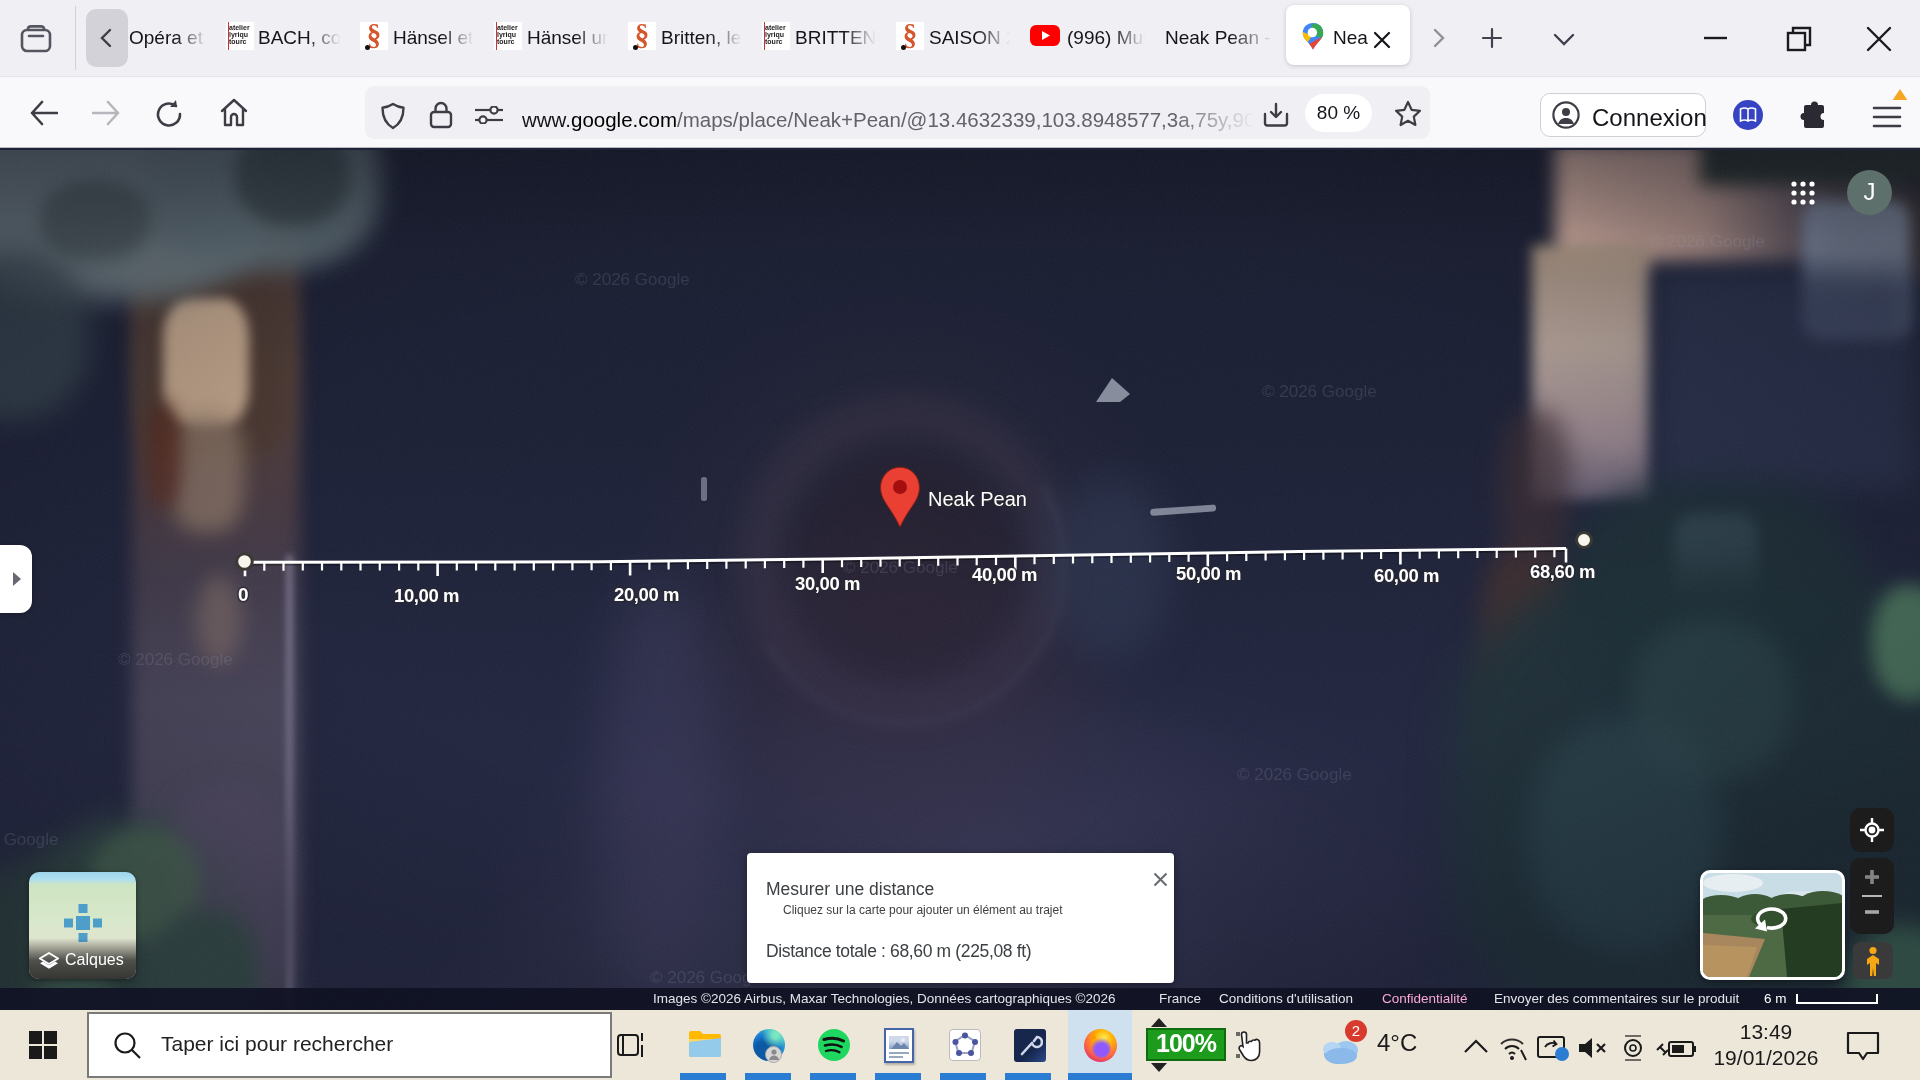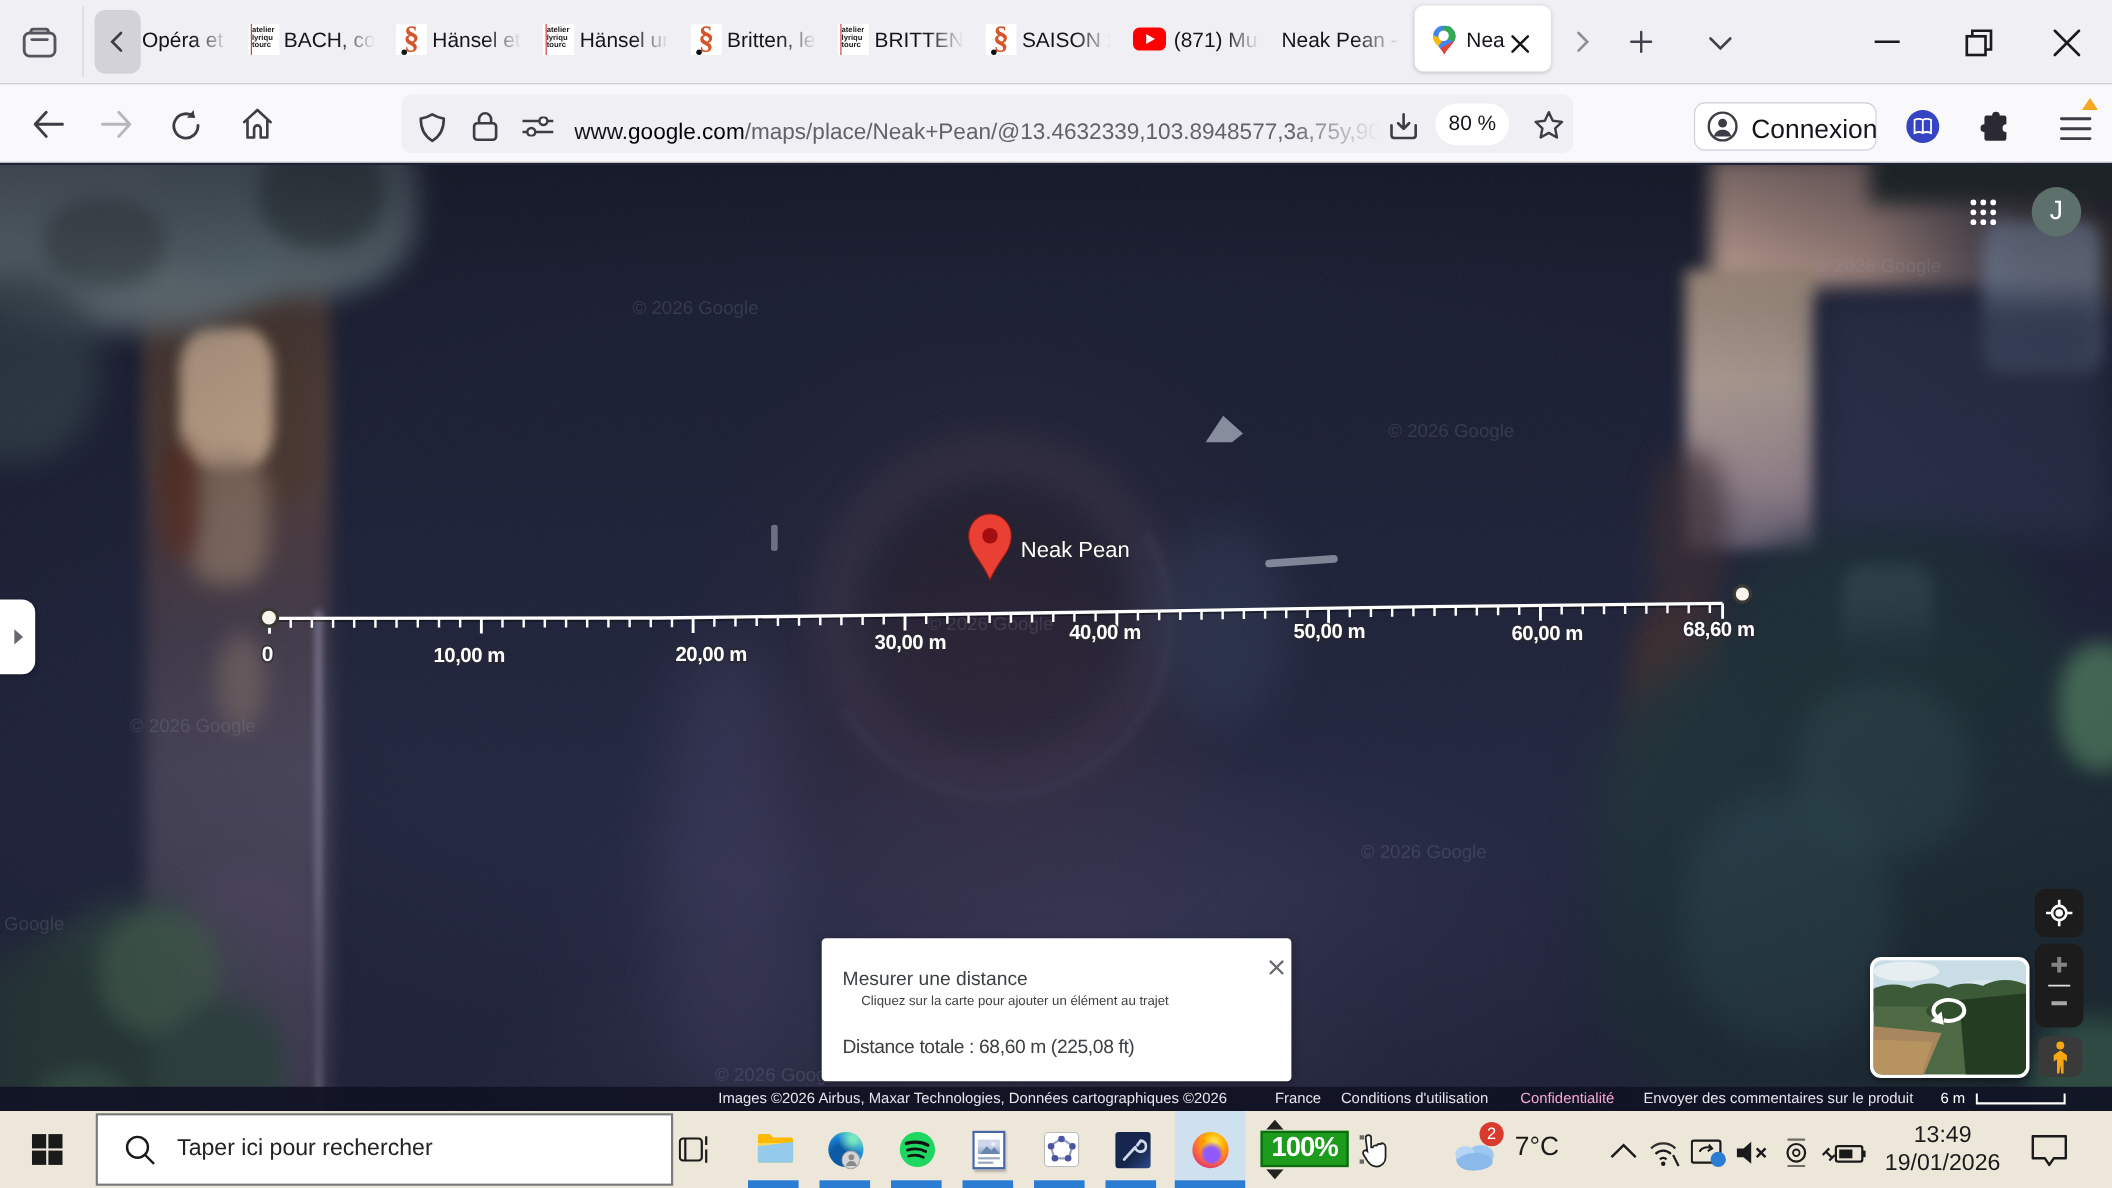--- a/index.html
+++ b/index.html
@@ -48,21 +48,21 @@
   <div class="tabtitle" style="left:661px;width:88px">Britten, le</div>
   <div class="fav atel" style="left:762px">atelier<br>lyriqu<br>tourc</div>
   <div class="tabtitle" style="left:795px;width:88px">BRITTEN H</div>
   <div class="fav spar" style="left:896px">§<span style="position:absolute;left:5px;bottom:0px;width:5px;height:5px;background:#111;border-radius:50%"></span></div>
   <div class="tabtitle" style="left:929px;width:88px">SAISON 20</div>
 
   <div class="abs" style="left:1030px;top:25px;width:30px;height:21px;background:#f00;border-radius:6px"></div>
   <svg class="abs" style="left:1030px;top:25px" width="30" height="21">
         <path d="M12 6 L20 10.5 L12 15 Z" fill="#fff"></path>
       </svg>
-  <div class="tabtitle" style="left:1067px;width:85px">(871) Mus</div>
+  <div class="tabtitle" style="left:1067px;width:85px">(996) Mus</div>
   <div class="tabtitle" style="left:1165px;width:118px">Neak Pean - R</div>
 
   <div class="abs" style="left:1286px;top:5px;width:124px;height:60px;background:#fff;border-radius:8px;box-shadow:0 1px 4px rgba(0,0,0,.18)"></div>
   <svg class="abs" style="left:1300px;top:22px" width="26" height="28" viewBox="0 0 24 26">
     <defs>
           <clipPath id="pinclip">
             <path d="M12 1 C6.5 1 2.5 5 2.5 10.2 C2.5 14 5 16.5 7.5 19.2 C9.5 21.4 11 23.5 12 25.5 C13 23.5 14.5 21.4 16.5 19.2 C19 16.5 21.5 14 21.5 10.2 C21.5 5 17.5 1 12 1 Z"></path>
           </clipPath>
         </defs>
     <g clip-path="url(#pinclip)">
@@ -283,20 +283,38 @@
           <circle cx="10" cy="19" r="2.6"></circle>
           <circle cx="19" cy="19" r="2.6"></circle>
           <circle cx="28" cy="19" r="2.6"></circle>
           <circle cx="10" cy="28" r="2.6"></circle>
           <circle cx="19" cy="28" r="2.6"></circle>
           <circle cx="28" cy="28" r="2.6"></circle>
         </g>
   </svg>
   <div class="abs" style="left:1847px;top:20px;width:45px;height:45px;border-radius:50%;background:#5d706b;color:#fff;font-size:24px;text-align:center;line-height:44px">J</div>
 
+  <div class="abs" style="left:29px;top:722px;width:107px;height:107px;border-radius:10px;overflow:hidden;box-shadow:0 1px 5px rgba(0,0,0,.4)">
+    <div class="abs" style="left:0;top:0;width:107px;height:107px;background:linear-gradient(180deg,#9ed3ea 0,#aee0ee 7%,#cde4c2 12%,#d8e8cb 45%,#e2e3cf 70%,#cfd4bd 100%)"></div>
+    <svg class="abs" style="left:33px;top:30px" width="42" height="42" viewBox="0 0 42 42">
+          <g fill="#4d9fc9">
+            <rect x="14" y="14" width="14" height="14"></rect>
+            <rect x="16.5" y="2" width="9" height="9"></rect>
+            <rect x="16.5" y="31" width="9" height="9"></rect>
+            <rect x="2" y="16.5" width="9" height="9"></rect>
+            <rect x="31" y="16.5" width="9" height="9"></rect>
+          </g>
+        </svg>
+    <div class="abs" style="left:0;top:66px;width:107px;height:41px;background:linear-gradient(180deg,rgba(30,30,30,0),rgba(40,40,40,.78) 55%,rgba(32,32,32,.88))"></div>
+    <svg class="abs" style="left:10px;top:80px" width="20" height="18" viewBox="0 0 20 18">
+          <path d="M10 1 L19 6.5 L10 12 L1 6.5 Z" fill="none" stroke="#fff" stroke-width="1.8"></path>
+          <path d="M4 9.5 L10 13.2 L16 9.5 L19 11.2 L10 16.8 L1 11.2 Z" fill="#fff"></path>
+        </svg>
+    <div class="abs" style="left:36px;top:79px;font-size:16px;color:#fff">Calques</div>
+  </div>
 
   <div class="abs" style="left:747px;top:703px;width:427px;height:130px;background:#fff;border-radius:4px;box-shadow:0 2px 8px rgba(0,0,0,.35)">
     <svg class="abs" style="left:406px;top:19px" width="15" height="15" viewBox="0 0 15 15">
           <path d="M1.5 1.5 L13.5 13.5 M13.5 1.5 L1.5 13.5" stroke="#666a70" stroke-width="2"></path>
         </svg>
     <div class="abs" style="left:19px;top:26px;font-size:17.5px;color:#3c4043">Mesurer une distance</div>
     <div class="abs" style="left:36px;top:50px;font-size:12px;color:#404040;white-space:nowrap">Cliquez sur la carte pour ajouter un élément au trajet</div>
     <div class="abs" style="left:19px;top:88px;font-size:17.5px;color:#3c4043;letter-spacing:-0.35px">Distance totale : 68,60 m (225,08 ft)</div>
   </div>
 
@@ -457,21 +475,21 @@
         <path d="M14 4 C15.5 4 16.5 5 16.5 6.5 V15 L18 15 C18.5 13.5 20 13 21.5 13.4 C22 12.3 23.5 11.8 25 12.2 C25.6 11.4 27 11.2 28 11.8 C29.2 12.4 29.6 13.3 29.6 15 V24 C29.6 29 26 32.5 21.5 32.5 C17.5 32.5 15.5 31 13.5 28 L9.5 21.5 C8.6 20 9.3 18.3 10.8 17.8 C11.6 17.5 12.4 17.8 13 18.4 L11.5 6.5 C11.5 5 12.5 4 14 4 Z" fill="#fff" stroke="#222" stroke-width="1.6"></path>
       </svg>
 
   <svg class="abs" style="left:1318px;top:22px" width="46" height="34" viewBox="0 0 46 34">
         <ellipse cx="20" cy="22" rx="14" ry="10" fill="#7fb3e8"></ellipse>
         <ellipse cx="28" cy="18" rx="12" ry="9" fill="#9cc7f0"></ellipse>
         <ellipse cx="14" cy="17" rx="9" ry="7" fill="#b4d5f4"></ellipse>
         <ellipse cx="23" cy="24" rx="16" ry="8" fill="#8ab9ea"></ellipse>
       </svg>
   <div class="abs" style="left:1345px;top:10px;width:22px;height:22px;border-radius:50%;background:#d83b2e;color:#fff;font-size:15px;text-align:center;line-height:22px">2</div>
-  <div class="abs" style="left:1377px;top:19px;font-size:24px;color:#1a1a1a">7°C</div>
+  <div class="abs" style="left:1377px;top:19px;font-size:24px;color:#1a1a1a">4°C</div>
 
   <svg class="abs" style="left:1463px;top:28px" width="26" height="16" viewBox="0 0 26 16">
         <path d="M2 14 L13 3 L24 14" fill="none" stroke="#1a1a1a" stroke-width="2.2"></path>
       </svg>
   <svg class="abs" style="left:1497px;top:24px" width="32" height="28" viewBox="0 0 32 28">
         <g fill="none" stroke="#1a1a1a" stroke-width="2">
           <path d="M4 10 C10 4 20 4 26 10" opacity=".9"></path>
           <path d="M8 15 C12 11 18 11 22 15"></path>
           <path d="M12 20 C14 18 16 18 18 20"></path>
         </g>

